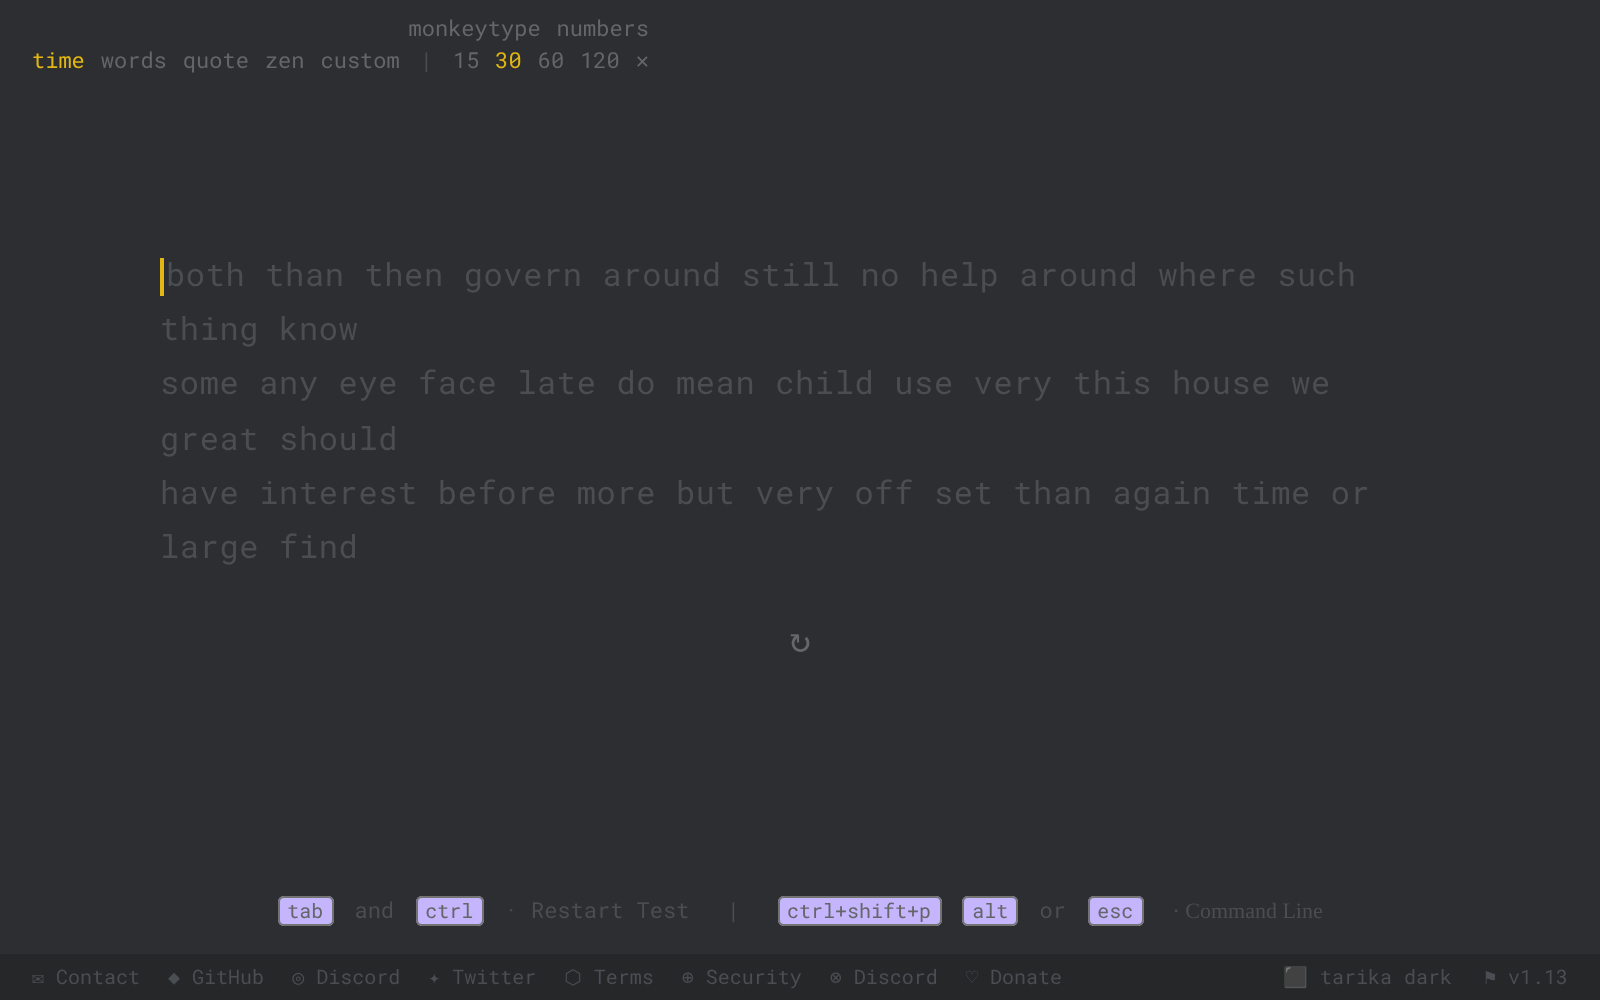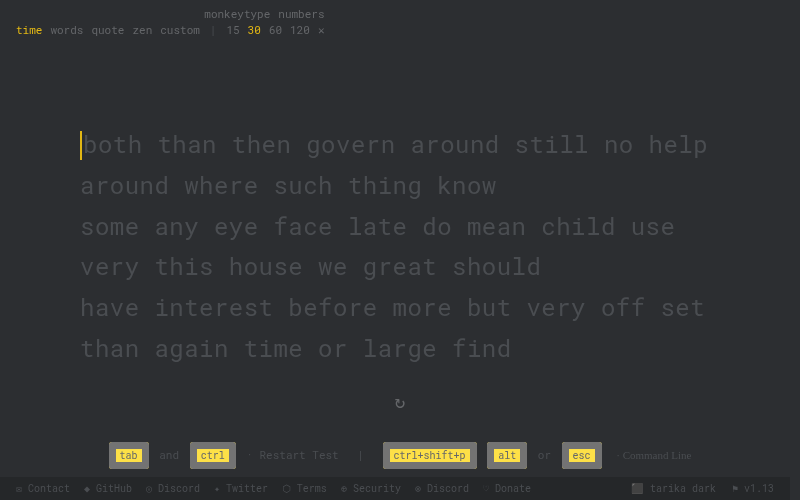--- a/index.html
+++ b/index.html
@@ -107,21 +107,21 @@
       align-items: center;
       justify-content: center;
       padding: 0 80px;
       margin-top: 80px;
     }
 
     #typing-area {
       width: 100%;
       max-width: 640px;
       line-height: 1.7;
-      font-size: 24px;
+      font-size: 16px;
       letter-spacing: 0.02em;
     }
 
     .text-dim {
       color: #4a4d51;
     }
 
     .cursor-bar {
       display: inline-block;
       width: 2px;
@@ -150,22 +150,22 @@
     }
 
     #shortcut-hints {
       text-align: center;
       margin-bottom: 6px;
       font-size: 11px;
       color: #4a4d51;
     }
 
     .kbd {
-      background: #fde047;
-      border: 7px solid #737373;
+      background: #c4b5fd;
+      border: 1px solid #737373;
       border-radius: 3px;
       padding: 0px 4px;
       font-size: 10px;
       color: #646669;
     }
 
     #footer-links {
       background-color: #252729;
       padding: 6px 16px;
       display: flex;
@@ -241,21 +241,21 @@
   <span class="kbd">ctrl</span>
   <span style="margin-left:4px;">· Restart Test</span>
   <span style="margin: 0 12px;">|</span>
   <span class="kbd">ctrl+shift+p</span>
   <span class="kbd" style="margin-left:4px;">alt</span>
   <span style="margin: 16px 4px;">or</span>
   <span class="kbd">esc</span>
   <span style="margin-left:8px;font-family:Liberation Serif, serif;">· Command Line</span>
 </div>
 
-<div id="footer-links" style="position:absolute; bottom:0; left:0; right:10px; background:#252729; padding:5px 16px; display:flex; justify-content:space-between; align-items:center; font-size:10px; color:#4a4d51;">
+<div id="footer-links" style="position:absolute; bottom:0; left:0; right:0; background:#252729; padding:5px 16px; display:flex; justify-content:space-between; align-items:center; font-size:10px; color:#4a4d51;">
   <div id="footer-left" style="display:flex; gap:14px;">
     <span class="footer-link">✉ Contact</span>
     <span class="footer-link">◆ GitHub</span>
     <span class="footer-link">◎ Discord</span>
     <span class="footer-link">✦ Twitter</span>
     <span class="footer-link">⬡ Terms</span>
     <span class="footer-link">⊕ Security</span>
     <span class="footer-link">⊗ Discord</span>
     <span class="footer-link">♡ Donate</span>
   </div>

